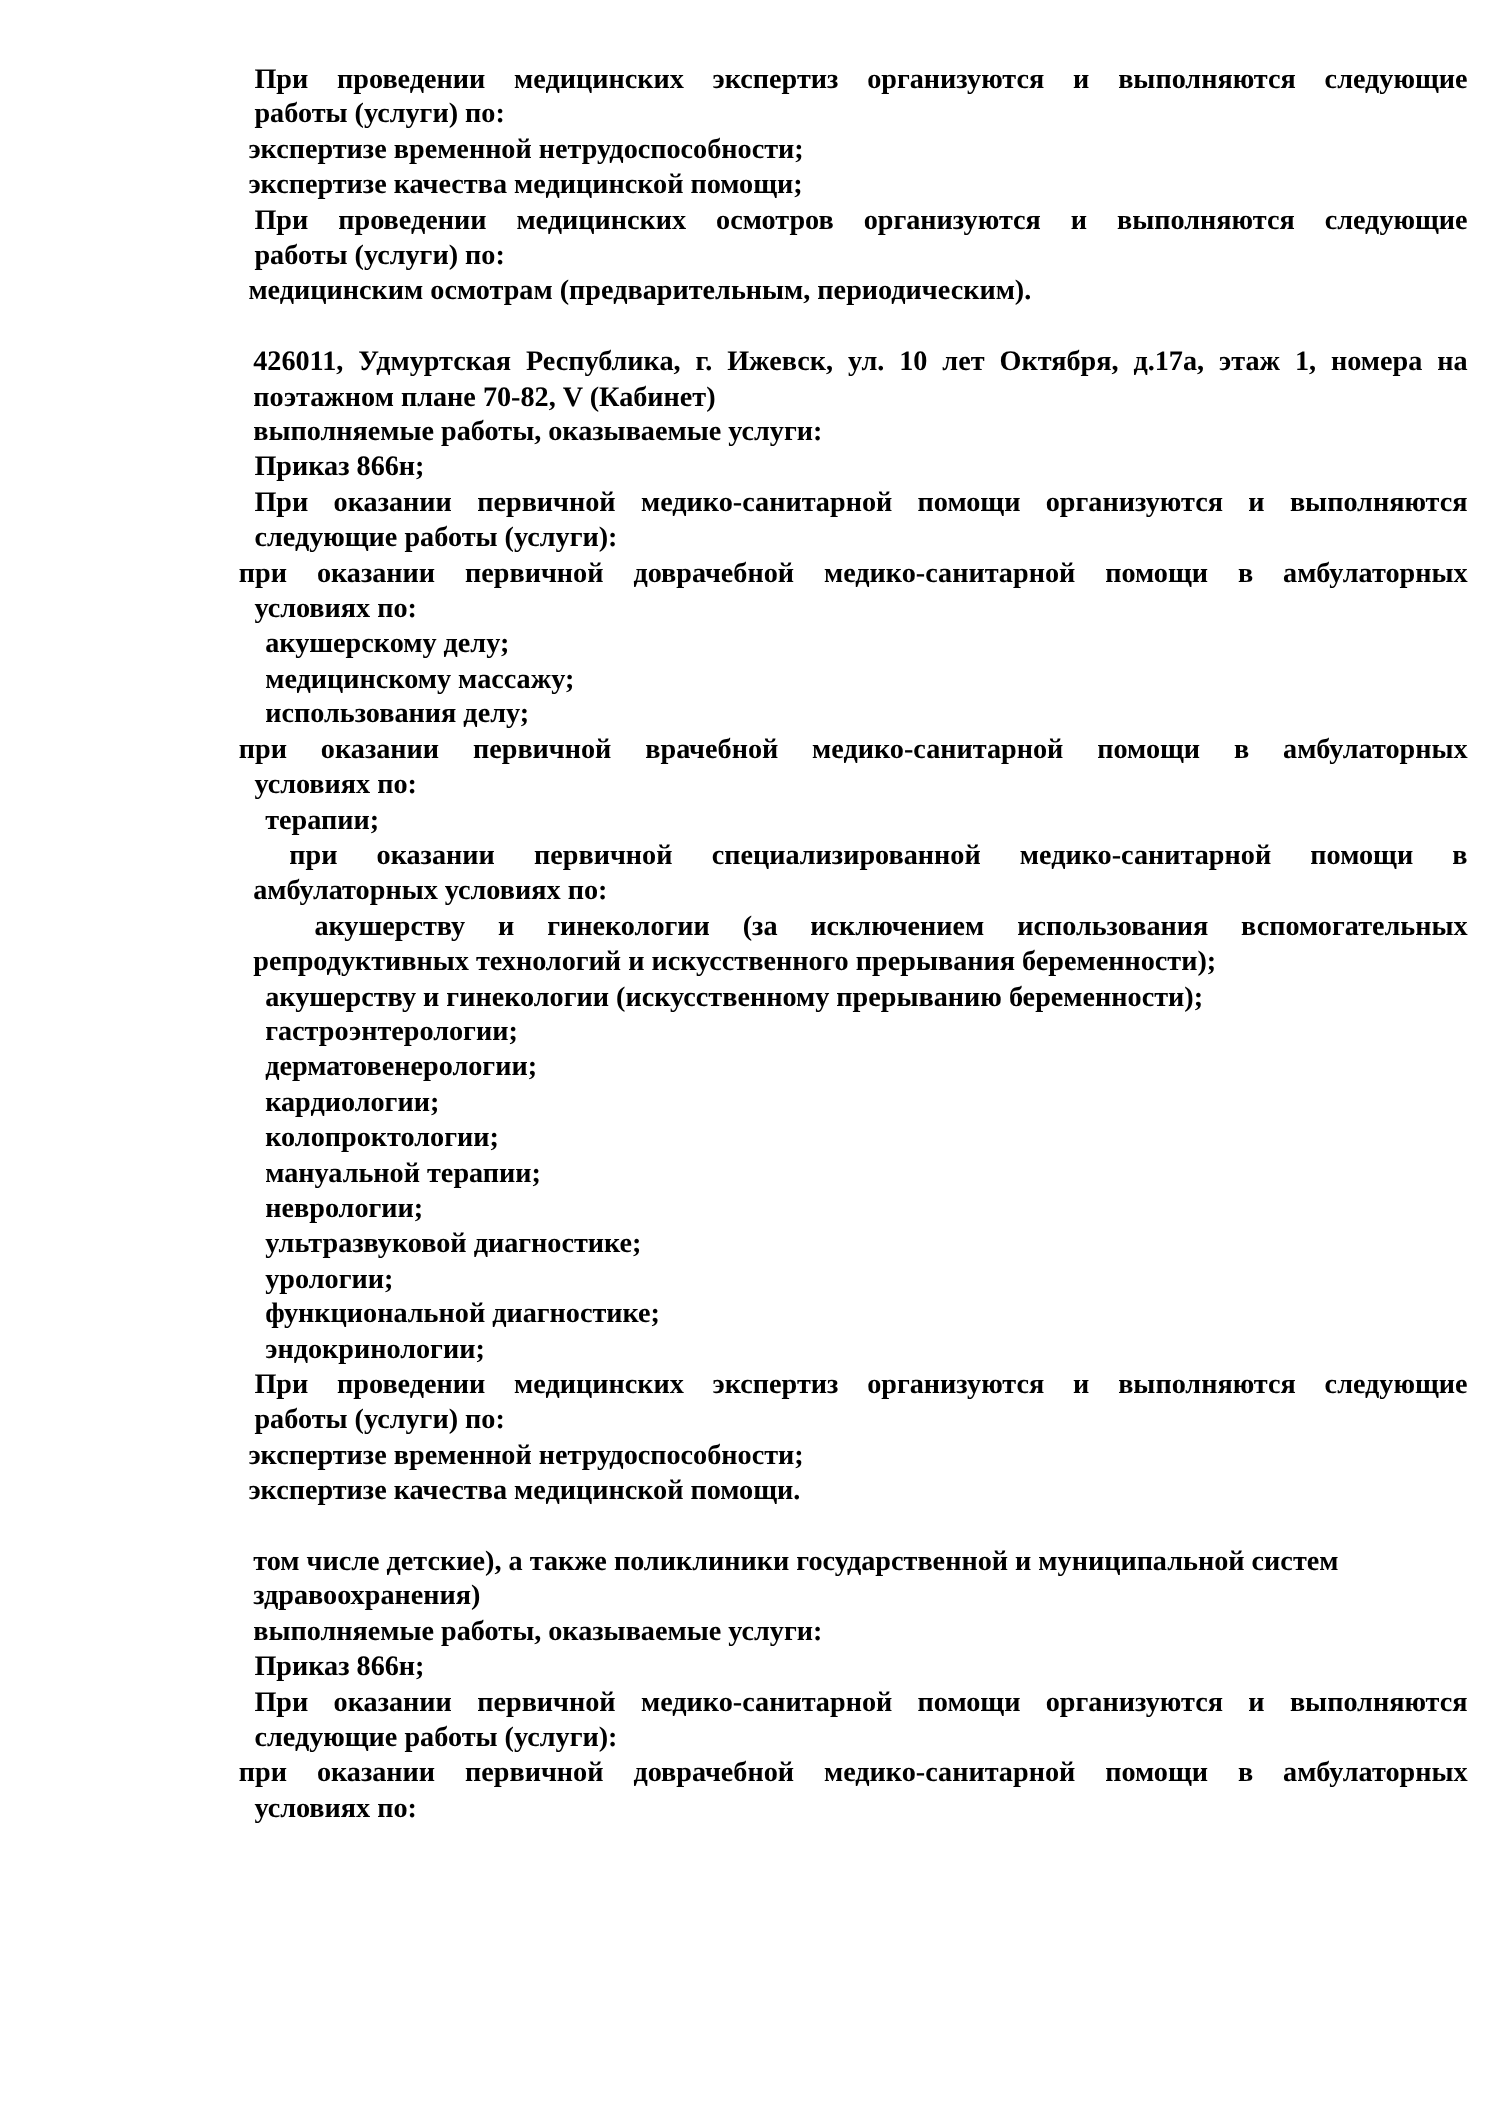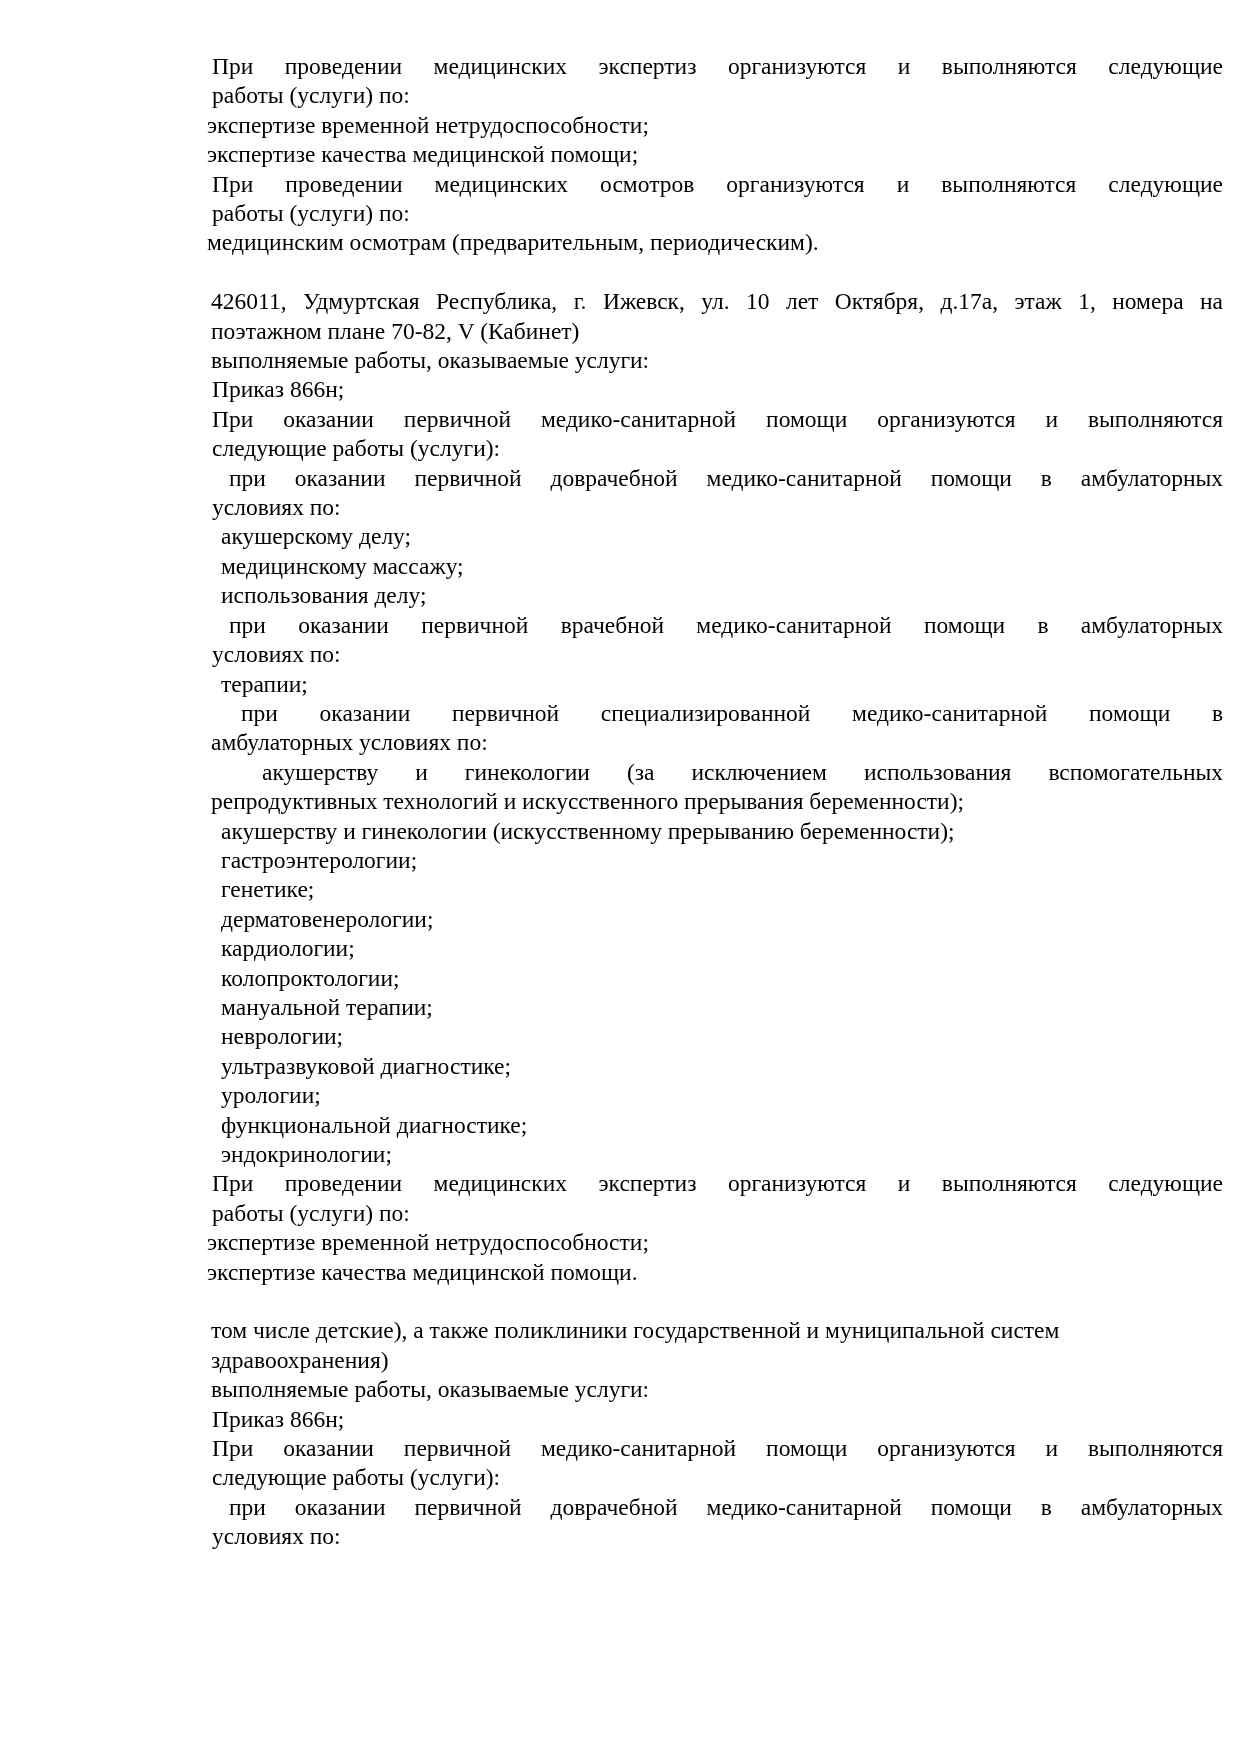--- a/index.html
+++ b/index.html
@@ -9,20 +9,21 @@
     height: 1755px;
     background: #ffffff;
     overflow: hidden;
   }
   .doc-page {
     position: relative;
     width: 1241px;
     height: 1755px;
     background: #ffffff;
     box-sizing: border-box;
+    font-weight: bold;
   }
   .doc-body {
     position: absolute;
     left: 199px;
     top: 52px;
     width: 1024px;
     font-family: "Liberation Serif", "DejaVu Serif", serif;
     font-size: 23.5px;
     line-height: 29.4px;
     color: #000000;
@@ -33,21 +34,21 @@
     white-space: normal;
   }
   .line.j {
     text-align: justify;
     text-align-last: justify;
   }
   
   .i0 { margin-left: 12px; }
   .i1 { margin-left: 13px; }
   .i2 { margin-left: 8px; }
-  .i3 { margin-left: 30px; }
+  .i3 { }
   .i4 { margin-left: 22px; }
   .i5 { margin-left: 42px; }
   .i6 { margin-left: 63px; }
 </style>
 </head>
 <body>
 
 <div class="doc-page">
   <div class="doc-body">
       <div class="line i1 j">При проведении медицинских экспертиз организуются и выполняются следующие</div>
@@ -71,21 +72,20 @@
       <div class="line i4">использования делу;</div>
       <div class="line i3 j">при оказании первичной врачебной медико-санитарной помощи в амбулаторных</div>
       <div class="line i1">условиях по:</div>
       <div class="line i4">терапии;</div>
       <div class="line i5 j">при оказании первичной специализированной медико-санитарной помощи в</div>
       <div class="line i0">амбулаторных условиях по:</div>
       <div class="line i6 j">акушерству и гинекологии (за исключением использования вспомогательных</div>
       <div class="line i0">репродуктивных технологий и искусственного прерывания беременности);</div>
       <div class="line i4">акушерству и гинекологии (искусственному прерыванию беременности);</div>
       <div class="line i4">гастроэнтерологии;</div>
-      <div class="line i4">генетике;</div>
       <div class="line i4">дерматовенерологии;</div>
       <div class="line i4">кардиологии;</div>
       <div class="line i4">колопроктологии;</div>
       <div class="line i4">мануальной терапии;</div>
       <div class="line i4">неврологии;</div>
       <div class="line i4">ультразвуковой диагностике;</div>
       <div class="line i4">урологии;</div>
       <div class="line i4">функциональной диагностике;</div>
       <div class="line i4">эндокринологии;</div>
       <div class="line i1 j">При проведении медицинских экспертиз организуются и выполняются следующие</div>

